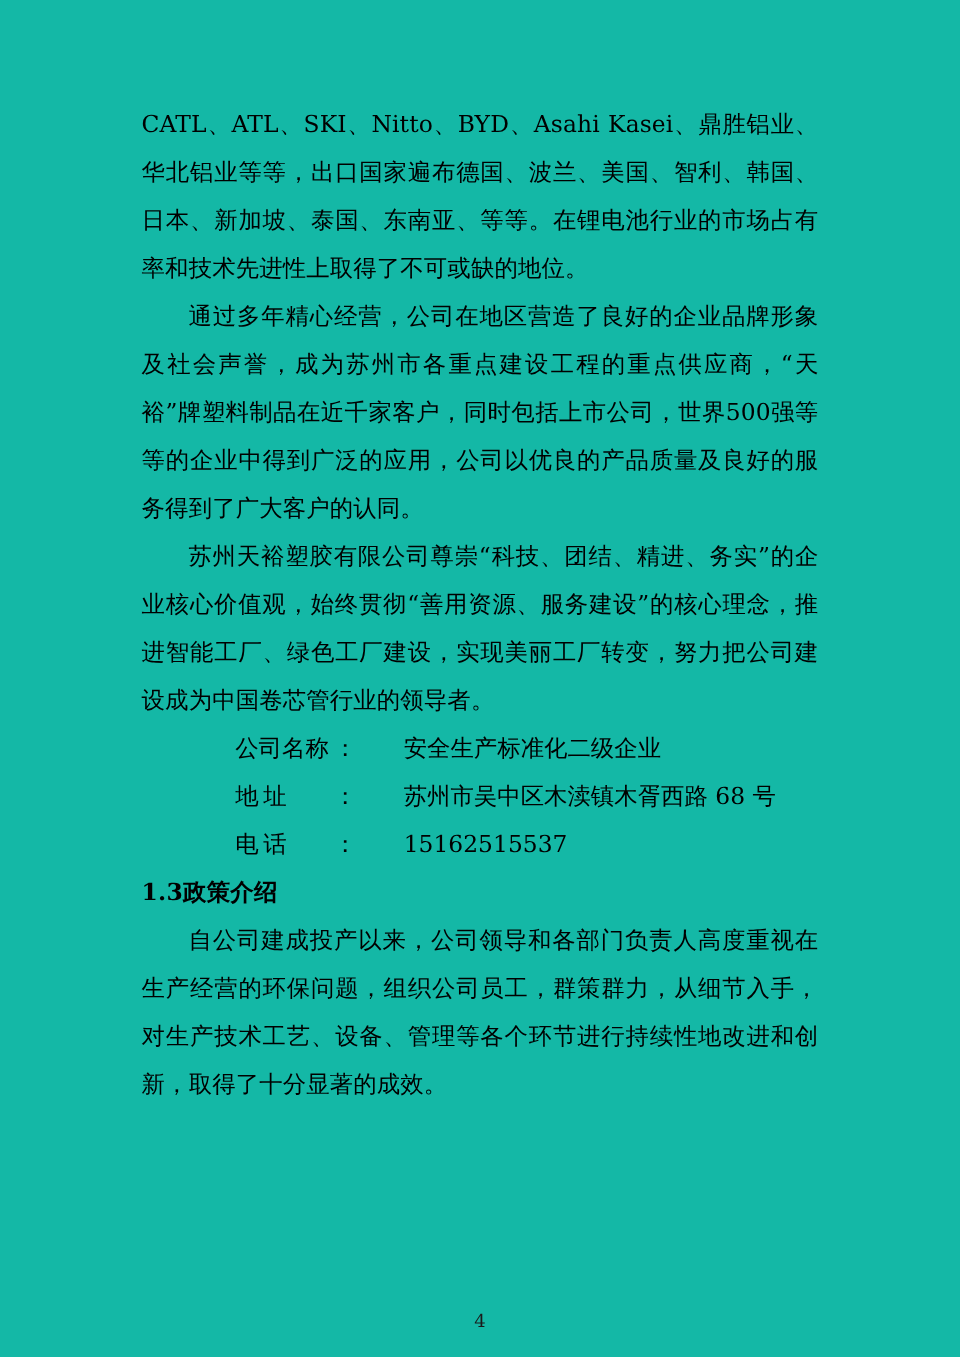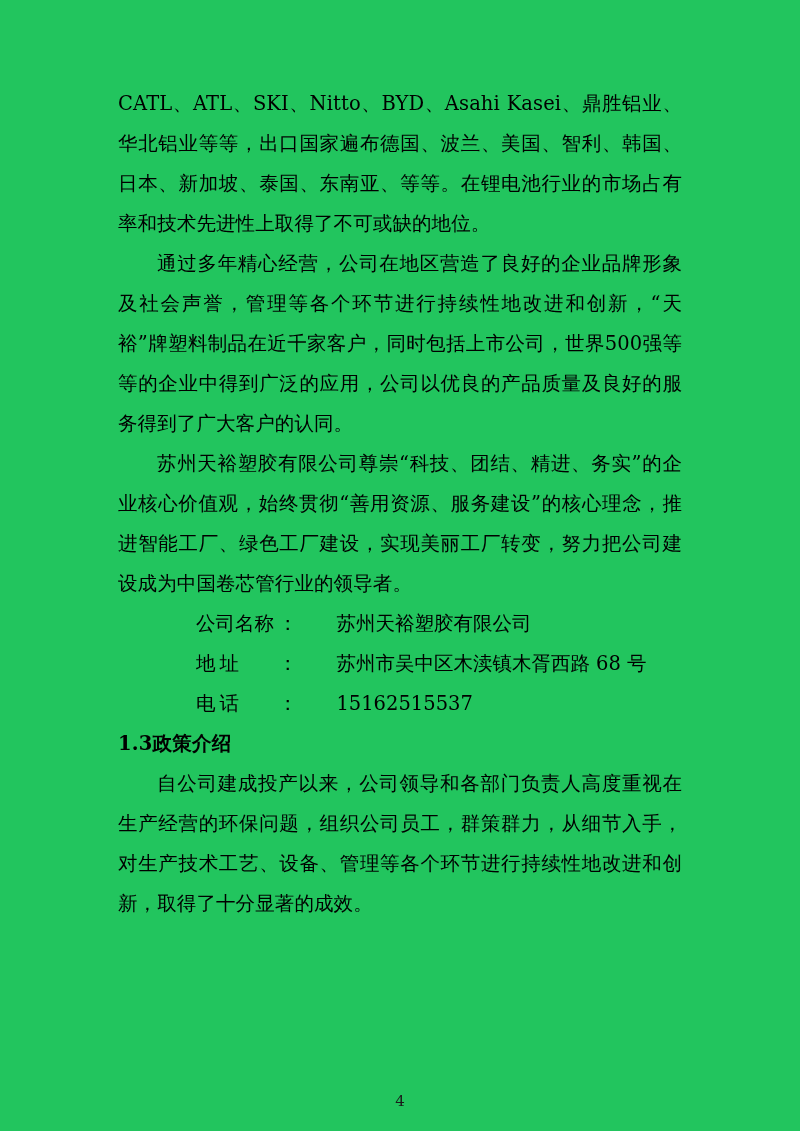--- a/index.html
+++ b/index.html
@@ -9,21 +9,21 @@
   }
   body {
     font-family: "DejaVu Serif", "Liberation Serif", serif;
     color: #000000;
     -webkit-font-smoothing: antialiased;
   }
   .page {
     position: relative;
     width: 800px;
     height: 1131px;
-    background: #22c55e;
+    background: #14b8a6;
     overflow: hidden;
     box-sizing: border-box;
   }
   .content {
     position: absolute;
     left: 118px;
     top: 84px;
     width: 564px;
   }
   .para {
@@ -90,28 +90,28 @@
 </head>
 <body>
 
 <div class="page">
 
   <div class="content">
 
     <p class="para noindent">CATL、ATL、SKI、Nitto、BYD、Asahi Kasei、鼎胜铝业、华北铝业等等，出口国家遍布德国、波兰、美国、智利、韩国、日本、新加坡、泰国、东南亚、等等。在锂电池行业的市场占有率和技术先进性上取得了不可或缺的地位。</p>
 
 
-    <p class="para indent">通过多年精心经营，公司在地区营造了良好的企业品牌形象及社会声誉，管理等各个环节进行持续性地改进和创新，“天裕”牌塑料制品在近千家客户，同时包括上市公司，世界500强等等的企业中得到广泛的应用，公司以优良的产品质量及良好的服务得到了广大客户的认同。</p>
+    <p class="para indent">通过多年精心经营，公司在地区营造了良好的企业品牌形象及社会声誉，成为苏州市各重点建设工程的重点供应商，“天裕”牌塑料制品在近千家客户，同时包括上市公司，世界500强等等的企业中得到广泛的应用，公司以优良的产品质量及良好的服务得到了广大客户的认同。</p>
 
     <p class="para indent">苏州天裕塑胶有限公司尊崇“科技、团结、精进、务实”的企业核心价值观，始终贯彻“善用资源、服务建设”的核心理念，推进智能工厂、绿色工厂建设，实现美丽工厂转变，努力把公司建设成为中国卷芯管行业的领导者。</p>
 
     <div class="contact-block">
 
       <div class="contact-row">
-        <span class="contact-label">公司名称</span><span class="contact-sep">：</span><span class="contact-value">苏州天裕塑胶有限公司</span>
+        <span class="contact-label">公司名称</span><span class="contact-sep">：</span><span class="contact-value">安全生产标准化二级企业</span>
       </div>
 
       <div class="contact-row">
         <span class="contact-label">地址</span><span class="contact-sep">：</span><span class="contact-value">苏州市吴中区木渎镇木胥西路 68 号</span>
       </div>
 
       <div class="contact-row">
         <span class="contact-label">电话</span><span class="contact-sep">：</span><span class="contact-value">15162515537</span>
       </div>
 

